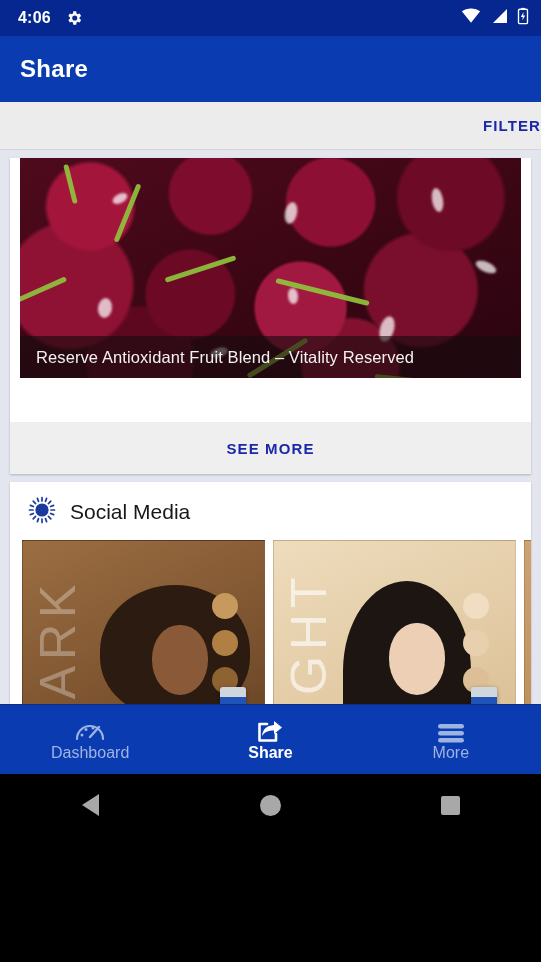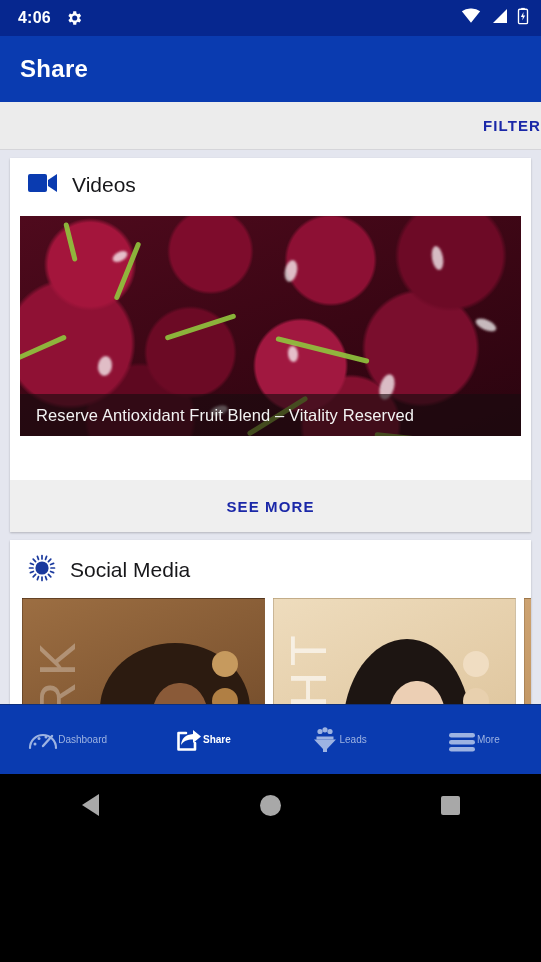--- a/index.html
+++ b/index.html
@@ -138,22 +138,22 @@
     text-align:center;
   }
   .brand .mark { font-size:11px; display:block; line-height:1; }
 
   
   .bottomnav {
     position:absolute; left:0; right:0; bottom:62px; height:70px;
     background:#0a3bb0; display:flex; border-top:1px solid #0d2f7d;
   }
   .navitem {
-    flex:1; display:flex; flex-direction:row; align-items:center;
-    justify-content:center; color:#9db3e2; font-size:10px;
+    flex:1; display:flex; flex-direction:column; align-items:center;
+    justify-content:center; color:#9db3e2; font-size:16px;
   }
   .navitem.active { color:#ffffff; font-weight:bold; }
   .navicon { height:26px; display:flex; align-items:flex-end; }
 
   
   .androidnav {
     position:absolute; left:0; right:0; bottom:0; height:62px;
     background:#000; display:flex; align-items:center;
   }
   .androidnav > div { flex:1; display:flex; align-items:center; justify-content:center; }
@@ -202,29 +202,20 @@
     <span class="appbar-title">Share</span>
   </div>
 
   <div class="filterbar">
     <span class="filter-label">FILTER</span>
   </div>
 
   <div class="content">
 
     <div class="card">
-      <div class="card-head">
-        <span>
-          <svg width="30" height="22" viewBox="0 0 30 22" fill="#0a3bb0">
-            <rect x="0" y="2" width="19" height="18" rx="2"></rect>
-            <path d="M20 8l9-6v18l-9-6z"></path>
-          </svg>
-        </span>
-        <span class="card-head-title">Videos</span>
-      </div>
 
       <div class="video-thumb">
         <span class="stem" style="left:105px;top:24px;width:5px;height:62px;transform:rotate(22deg);"></span>
         <span class="stem" style="left:48px;top:6px;width:5px;height:40px;transform:rotate(-14deg);"></span>
         <span class="stem" style="left:178px;top:74px;width:5px;height:74px;transform:rotate(72deg);"></span>
         <span class="stem" style="left:300px;top:86px;width:5px;height:96px;transform:rotate(104deg);"></span>
         <span class="stem" style="left:18px;top:104px;width:5px;height:56px;transform:rotate(66deg);"></span>
         <span class="stem" style="left:255px;top:165px;width:5px;height:70px;transform:rotate(58deg);"></span>
         <span class="stem" style="left:395px;top:180px;width:5px;height:86px;transform:rotate(96deg);"></span>
         <span class="gloss" style="left:92px;top:36px;width:16px;height:9px;transform:rotate(-28deg);"></span>
@@ -341,32 +332,20 @@
     <div class="navitem active">
       <span class="navicon">
         <svg width="28" height="26" viewBox="0 0 28 26" fill="none">
           <path d="M18 3l8 6.5-8 6.5v-3.6c-6 0-9.5 1.6-12 5.6.6-6.4 4.4-10.4 12-11z" fill="#ffffff"></path>
           <path d="M20 16v6.5H3.5V6H11" stroke="#ffffff" stroke-width="2.6" stroke-linecap="round" stroke-linejoin="round"></path>
         </svg>
       </span>
       <span>Share</span>
     </div>
 
-    <div class="navitem">
-      <span class="navicon">
-        <svg width="30" height="26" viewBox="0 0 30 26" fill="#9db3e2">
-          <circle cx="10" cy="4.5" r="2.6"></circle>
-            <circle cx="15" cy="2.8" r="2.6"></circle>
-            <circle cx="20" cy="4.5" r="2.6"></circle>
-          <path d="M6.5 9.5h17v3h-17z"></path>
-          <path d="M4 12.5h22l-9 9.5V25h-4v-3z"></path>
-        </svg>
-      </span>
-      <span>Leads</span>
-    </div>
 
 
     <div class="navitem">
       <span class="navicon">
         <svg width="30" height="22" viewBox="0 0 30 22" fill="#9db3e2">
           <rect x="2" y="2" width="26" height="4.6" rx="2.3"></rect>
           <rect x="2" y="9" width="26" height="4.6" rx="2.3"></rect>
           <rect x="2" y="16" width="26" height="4.6" rx="2.3"></rect>
         </svg>
       </span>

